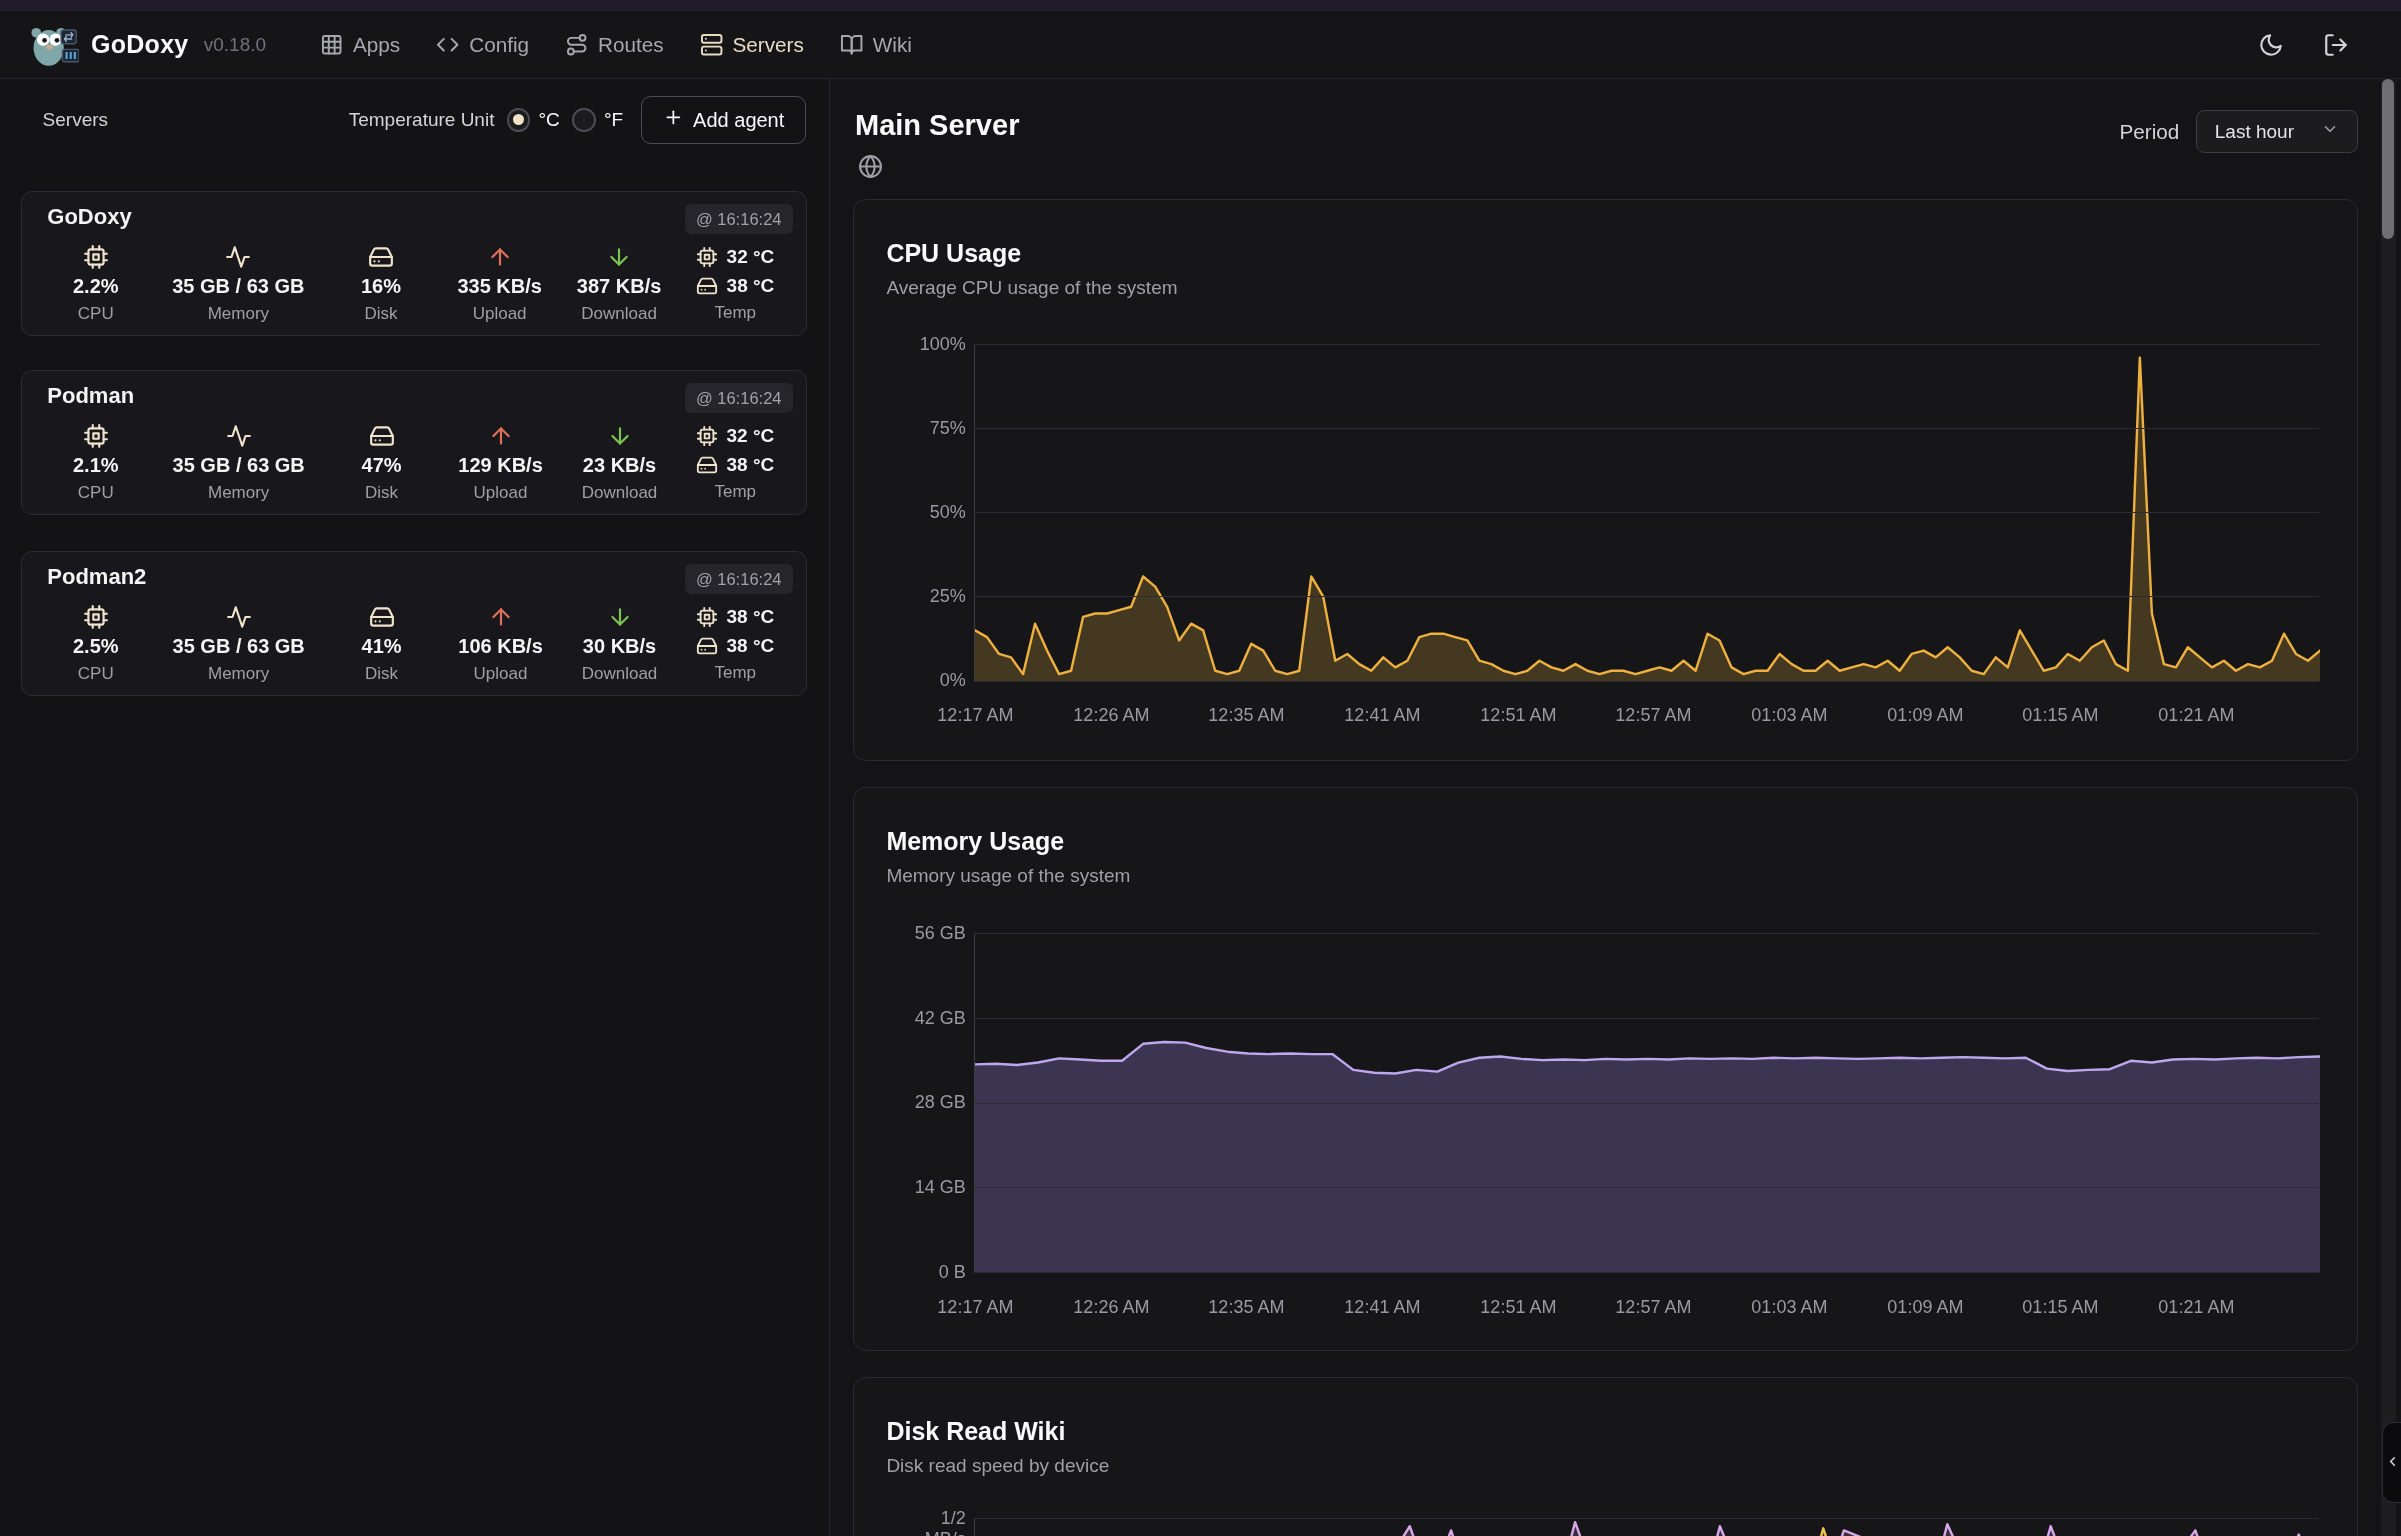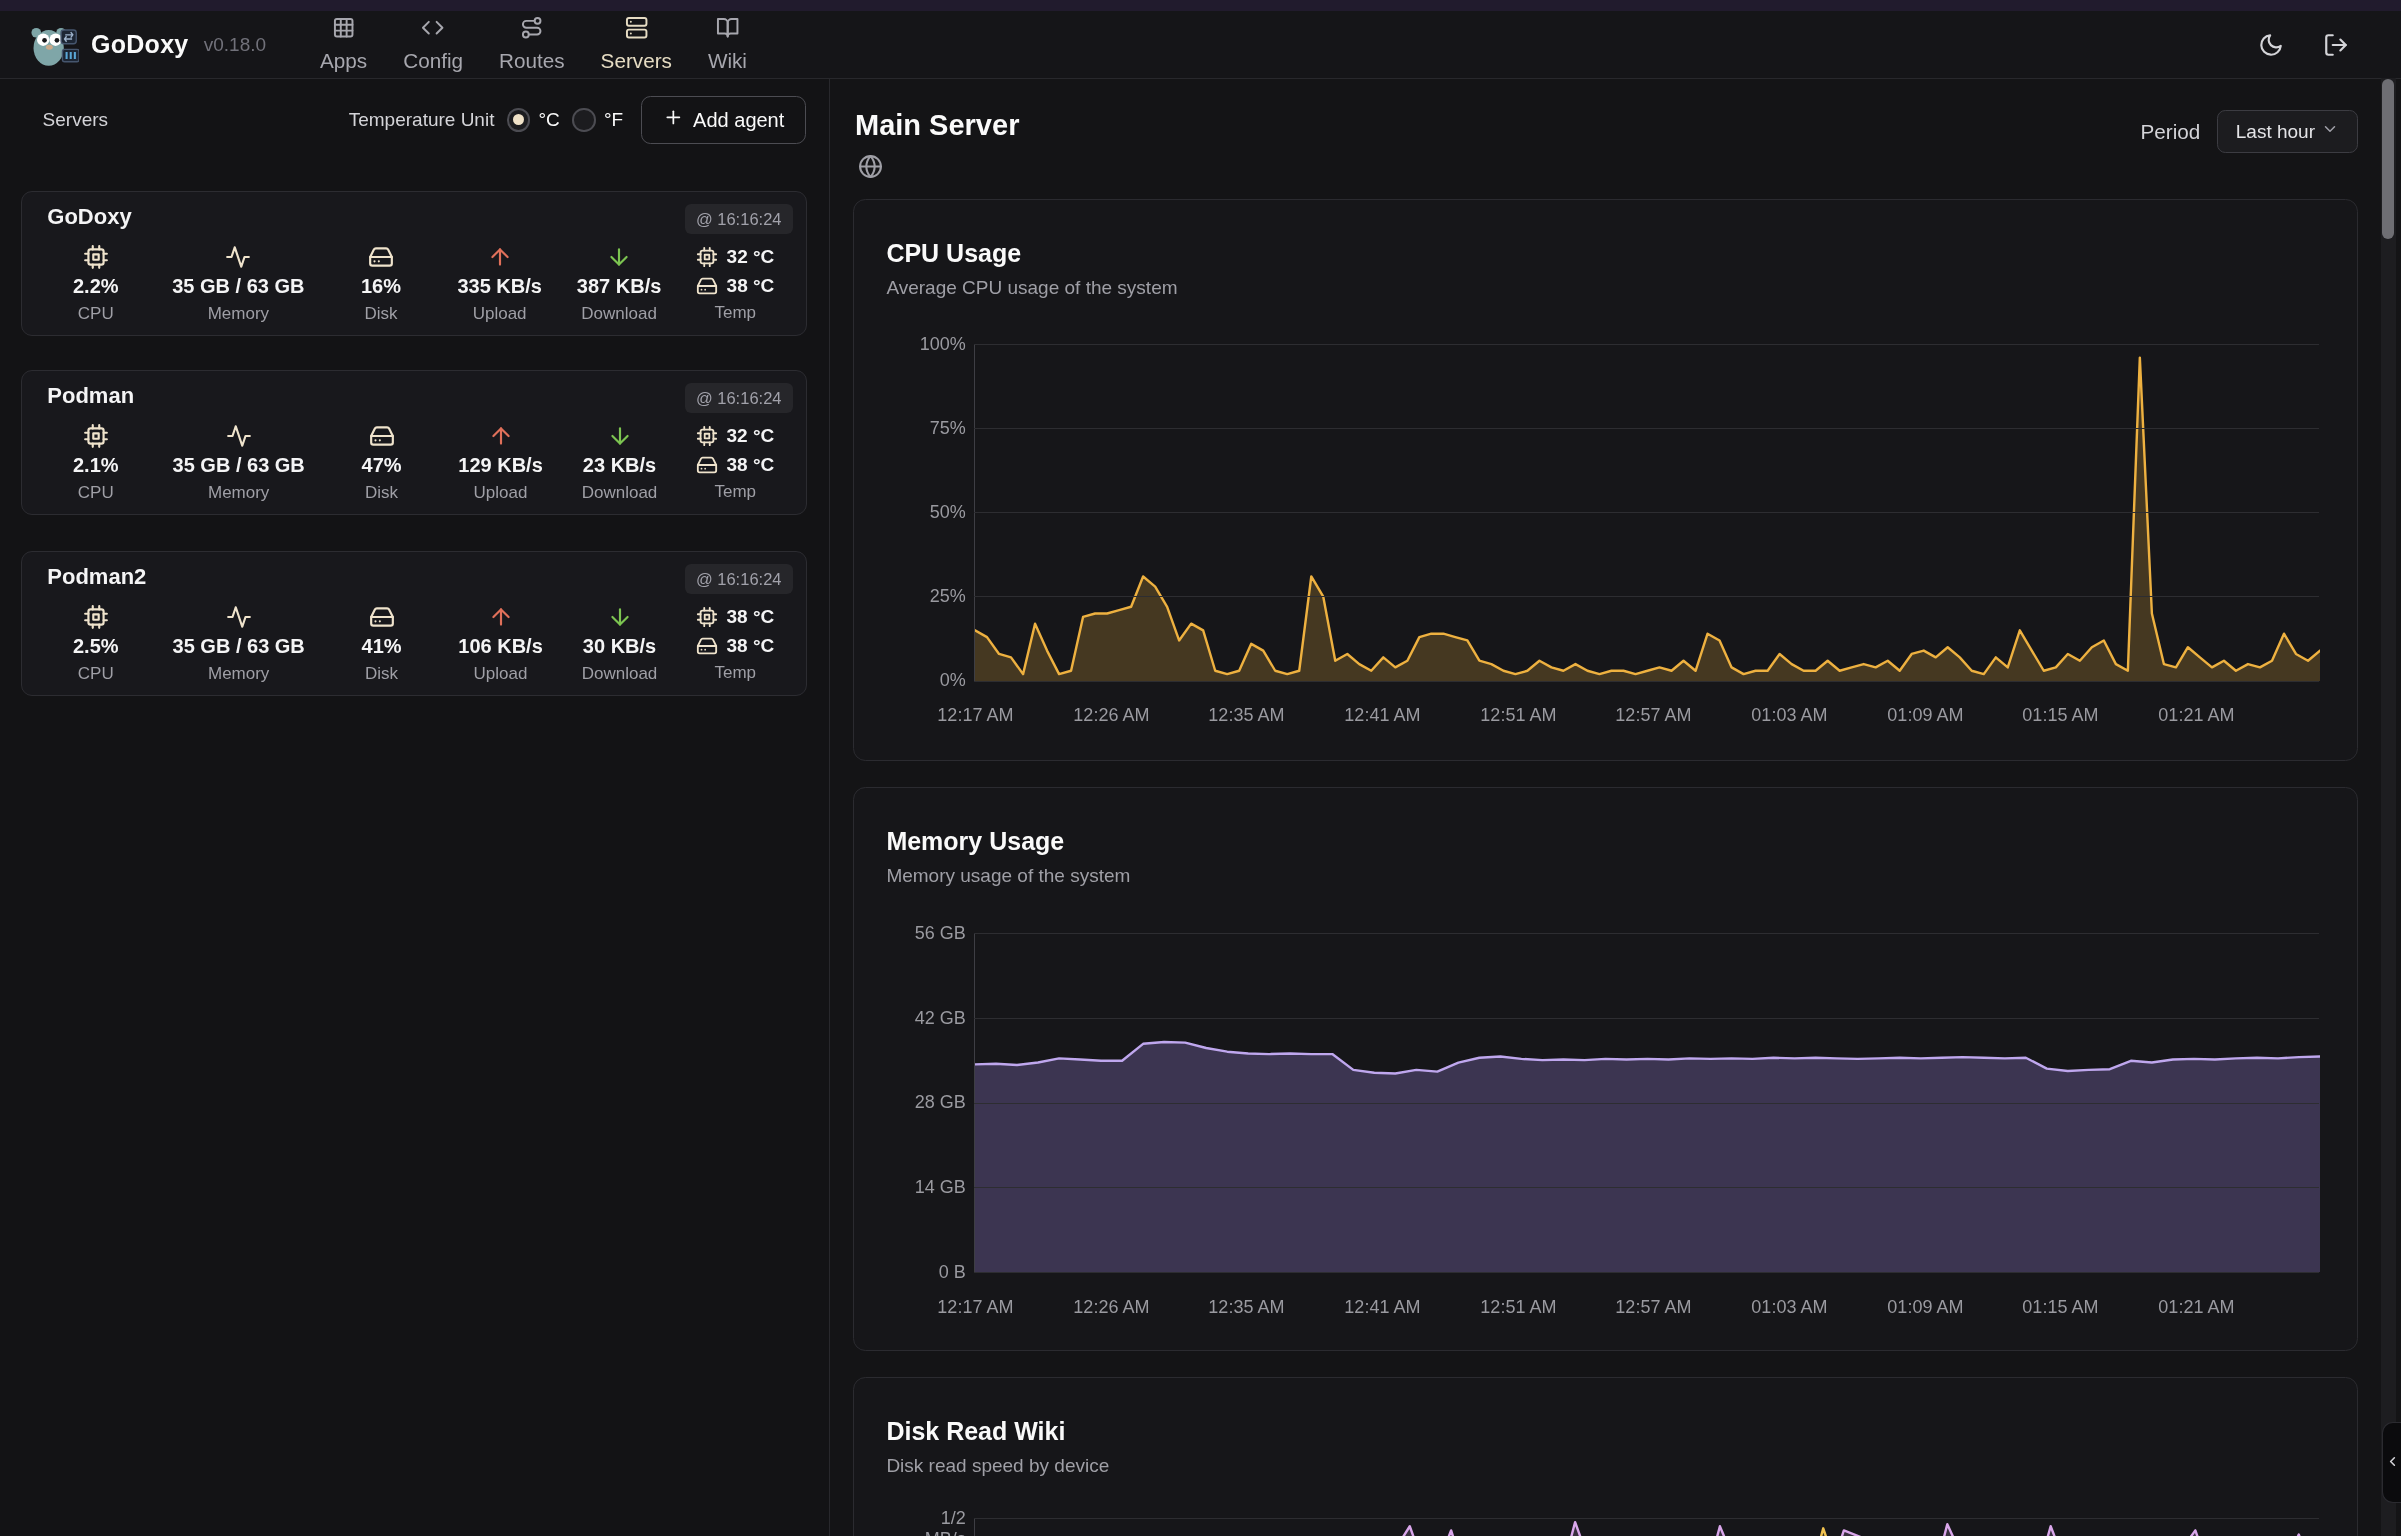--- a/index.html
+++ b/index.html
@@ -16,21 +16,21 @@
   
   .navbar {
     position:absolute; left:0; top:11px; width:100%; height:67px;
     background:#151518; display:flex; align-items:center; padding:0 27.5px;
   }
   .brand { display:flex; align-items:center; gap:12.4px; }
   .logo { width:51px; height:51px; display:flex; align-items:center; justify-content:center; }
   .brand-name { font-size:25px; font-weight:700; color:#fafafa; letter-spacing:0.3px; }
   .brand-version { font-size:19px; color:#71717a; margin-left:2.8px; }
   .nav-items { display:flex; align-items:center; gap:36px; margin-left:54px; }
-  .nav-item { display:flex; align-items:center; gap:9.6px; font-size:20.7px; color:#a7a7ae; cursor:pointer;flex-direction:column; }
+  .nav-item { display:flex; align-items:center; gap:9.6px; font-size:20.7px; color:#a7a7ae; cursor:pointer; }
   .nav-item svg { width:23.4px; height:23.4px; }
   .nav-item.active { color:#e6dcc3; }
   .nav-actions { margin-left:auto; display:flex; align-items:center; gap:39px; margin-right:25px; }
   .nav-icon-btn { width:26px; height:26px; color:#d4d4d8; display:flex; cursor:pointer; }
   .nav-icon-btn svg { width:26px; height:26px; }
 
   
   .content {
     position:absolute; left:0; top:78px; width:100%; height:1459px;
     border-top:0.7px solid #28282c; background:#141416;
@@ -83,21 +83,21 @@
   .temp-row .temp-val { font-size:19px; font-weight:600; color:#f4f4f5; }
 
   
   .main { position:absolute; left:830px; top:8px; right:0; height:100%; }
   .main-title { position:absolute; left:25px; top:22px; font-size:29px; font-weight:700; color:#fafafa; }
   .host-icon { position:absolute; left:27.5px; top:67px; width:25px; height:25px; color:#9f9fa6; }
   .host-icon svg { width:25px; height:25px; }
   .period-row { position:absolute; right:43px; top:23.4px; display:flex; align-items:center; gap:16.5px; }
   .period-label { font-size:20.7px; color:#d4d4d8; }
   .period-btn {
-    height:43px; padding:0 18px; display:flex; align-items:center; gap:6px;
+    height:43px; padding:0 18px; display:flex; align-items:center; gap:27px;
     background:#1c1c1f; border:0.7px solid #3c3c42; border-radius:8.3px;
     font-size:19px; color:#e4e4e7; cursor:pointer; font-family:inherit;
   }
   .period-btn svg { width:18px; height:18px; color:#a1a1aa; }
 
   
   .chart-card {
     position:absolute; left:23.4px; width:1505px;
     background:#161619; border:0.7px solid #2b2b30; border-radius:12.4px; overflow:hidden;
   }

